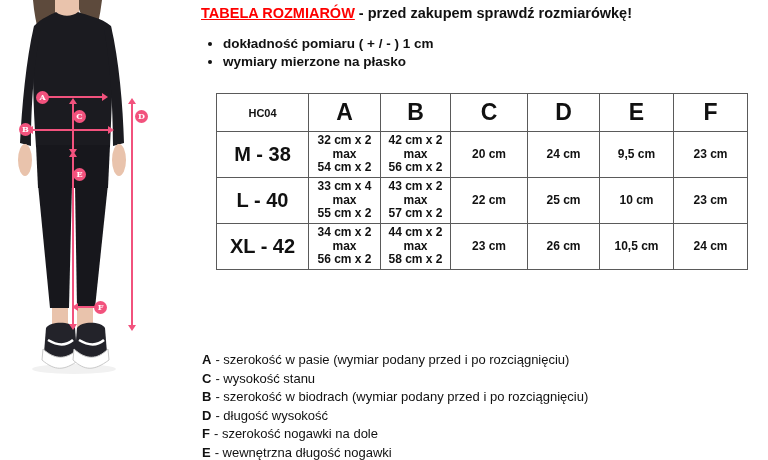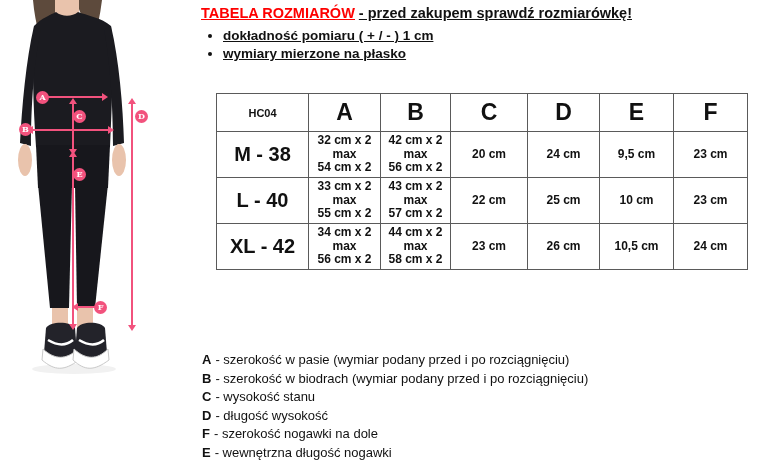--- a/index.html
+++ b/index.html
@@ -20,25 +20,25 @@
   .v-arrow::before { content:""; position:absolute; top:-5px; left:-3px; width:0; height:0;
     border-left:4px solid transparent; border-right:4px solid transparent; border-bottom:6px solid #f2527d; }
   .v-arrow::after { content:""; position:absolute; bottom:-5px; left:-3px; width:0; height:0;
     border-left:4px solid transparent; border-right:4px solid transparent; border-top:6px solid #f2527d; }
 
   .badge { position:absolute; width:13px; height:13px; border-radius:50%; background:#f2527d;
     color:#fff; font-family:"DejaVu Serif", serif; font-weight:bold; font-size:8px;
     line-height:13px; text-align:center; }
 
   
-  .header { position:absolute; left:201px; top:5px; color:#111;text-decoration:underline; }
+  .header { position:absolute; left:201px; top:5px; color:#111; }
   .title-line { font-size:14.5px; font-weight:bold; white-space:nowrap; }
   .title-main { color:#fe0000; text-decoration:underline; }
   .title-suffix { margin-left:4px; }
-  .bullets { margin:7px 0 0 22px; font-size:13.5px; font-weight:bold; }
+  .bullets { margin:15px 0 0 22px; font-size:13.5px; font-weight:bold; }
   .bullets li { margin-bottom:3px; }
 
   
   .size-table { position:absolute; left:216px; top:93px; width:531px;
     border-collapse:collapse; table-layout:fixed; }
   .size-table td { border:1px solid #5a5a5a; text-align:center; vertical-align:middle; color:#111; }
   .size-table tr.hdr { height:38px; }
   .size-table tr.r { height:46px; }
   .code { font-size:11px; font-weight:bold; }
   .col-letter { font-size:23px; font-weight:bold; color:#fe0000; }
@@ -148,21 +148,21 @@
             <div>56 cm x 2</div>
           </td>
       <td class="val">20 cm</td>
       <td class="val">24 cm</td>
       <td class="val">9,5 cm</td>
       <td class="val">23 cm</td>
     </tr>
     <tr class="r">
       <td class="size-cell">L - 40</td>
       <td class="val">
-        <div>33 cm x 2</div>
+        <div>33 cm x 4</div>
             <div>max</div>
             <div>55 cm x 2</div>
           </td>
       <td class="val">
         <div>43 cm x 2</div>
             <div>max</div>
             <div>57 cm x 2</div>
           </td>
       <td class="val">22 cm</td>
       <td class="val">25 cm</td>
@@ -184,20 +184,20 @@
       <td class="val">23 cm</td>
       <td class="val">26 cm</td>
       <td class="val">10,5 cm</td>
       <td class="val">24 cm</td>
     </tr>
   </tbody>
     </table>
 
   <div class="legend">
     <div class="legend-line"><span class="ll">A</span><span class="lt">- szerokość w pasie (wymiar podany przed i po rozciągnięciu)</span></div>
+    <div class="legend-line"><span class="ll">C</span><span class="lt">- wysokość stanu</span></div>
     <div class="legend-line"><span class="ll">B</span><span class="lt">- szerokość w biodrach (wymiar podany przed i po rozciągnięciu)</span></div>
-    <div class="legend-line"><span class="ll">C</span><span class="lt">- wysokość stanu</span></div>
     <div class="legend-line"><span class="ll">D</span><span class="lt">- długość wysokość</span></div>
     <div class="legend-line"><span class="ll">F</span><span class="lt">- szerokość nogawki na dole</span></div>
     <div class="legend-line"><span class="ll">E</span><span class="lt">- wewnętrzna długość nogawki</span></div>
   </div>
 
 </div>
 
 </body></html>

